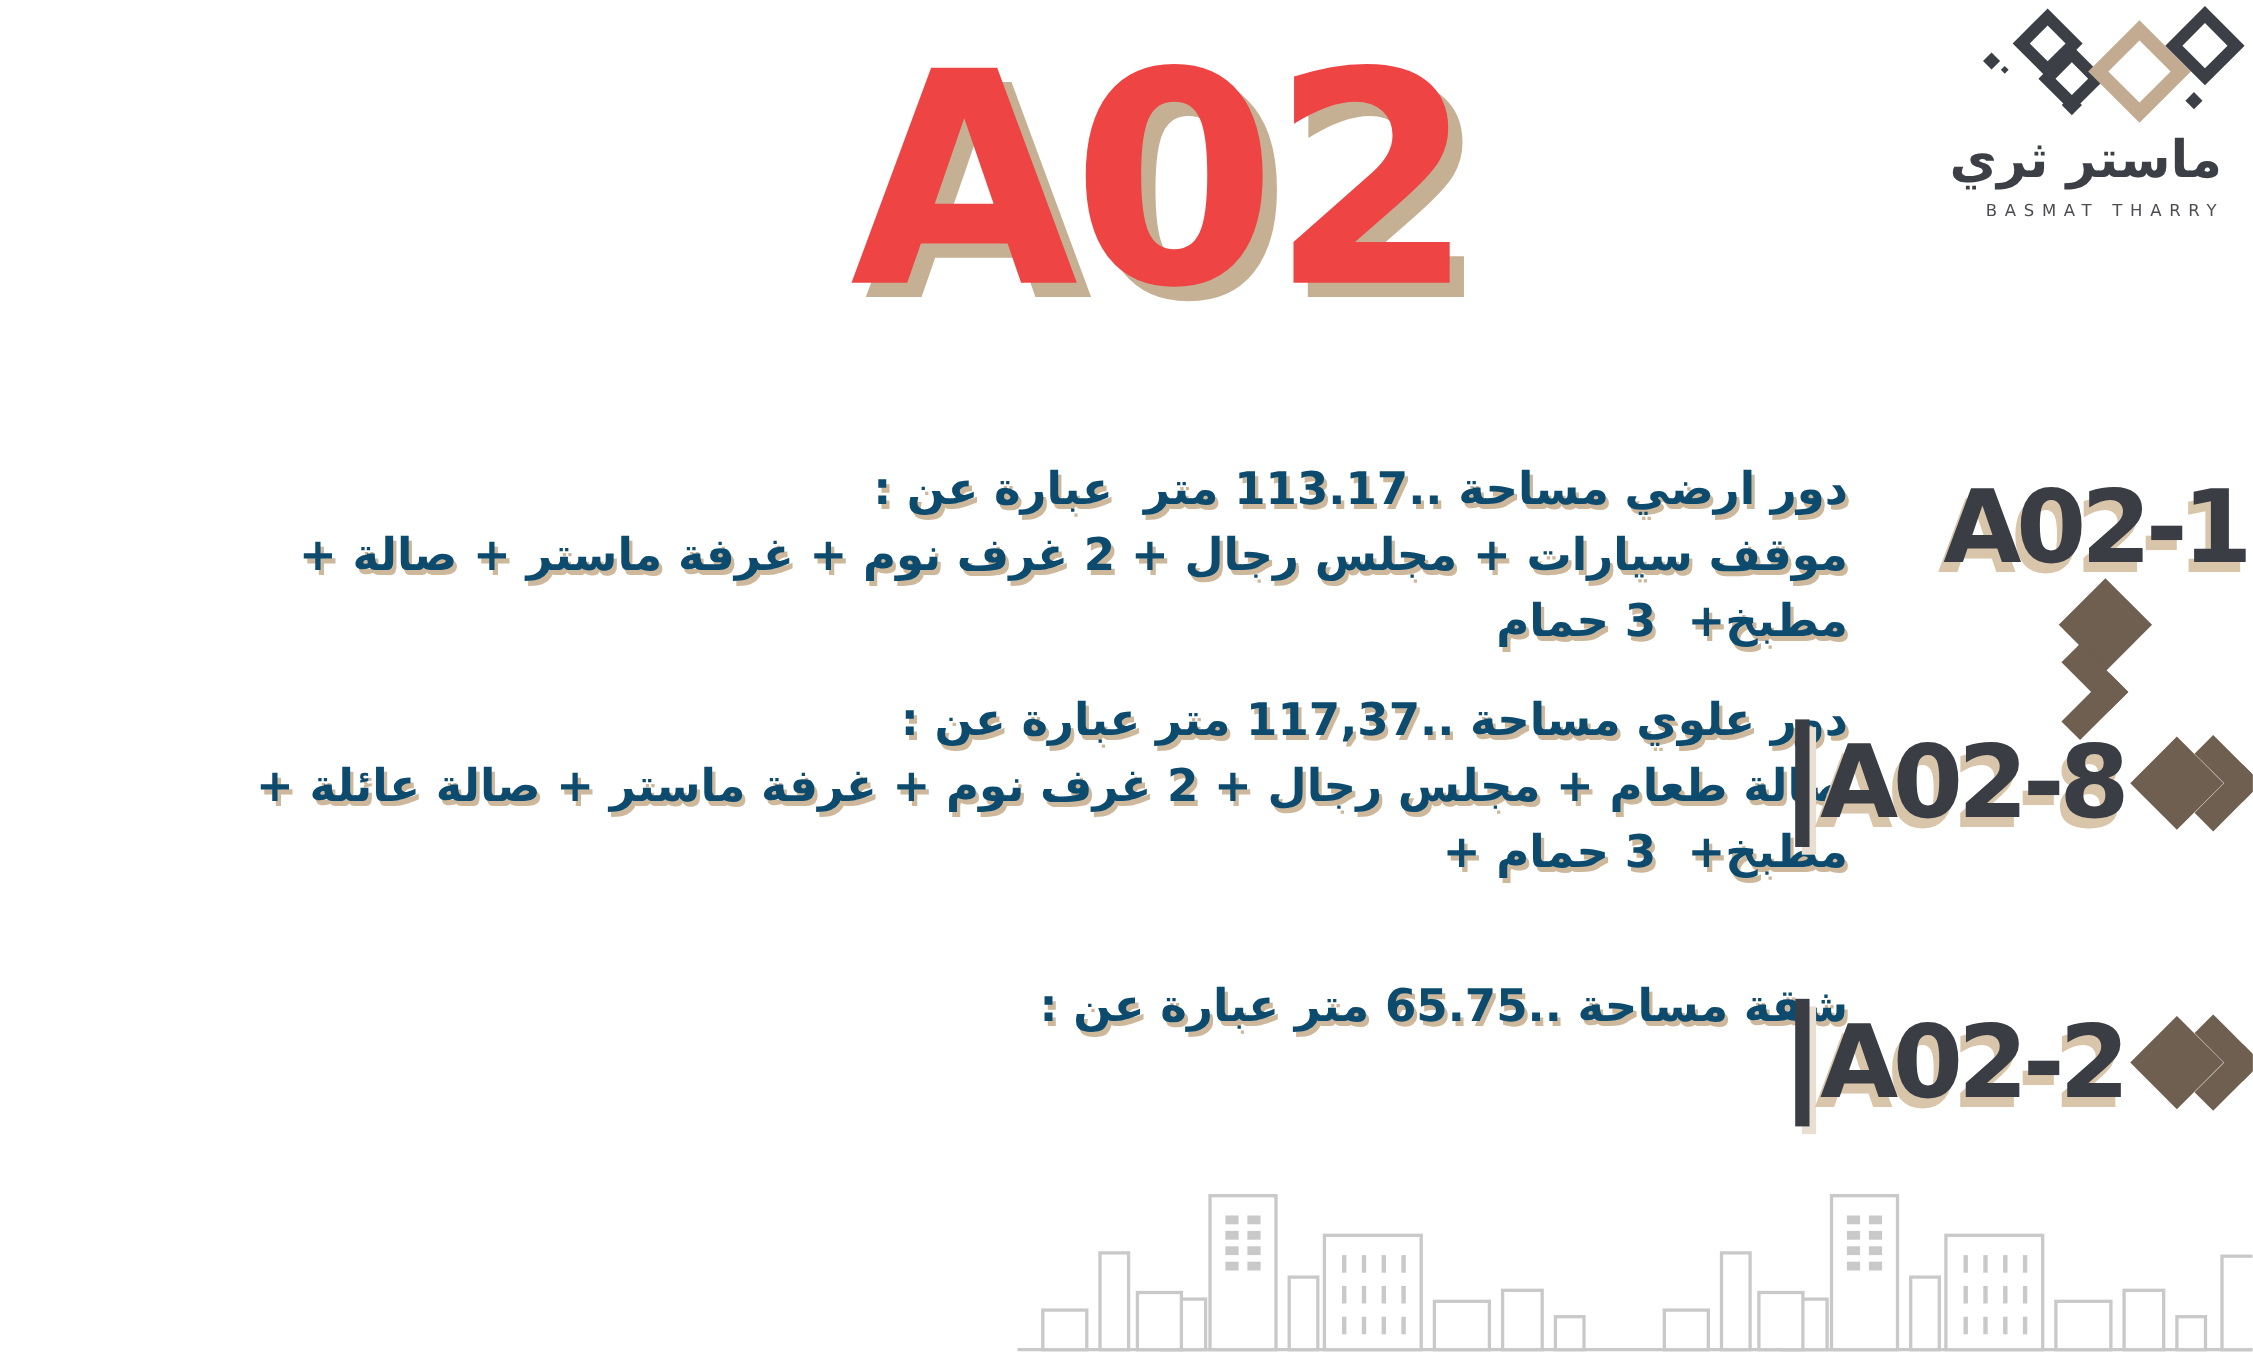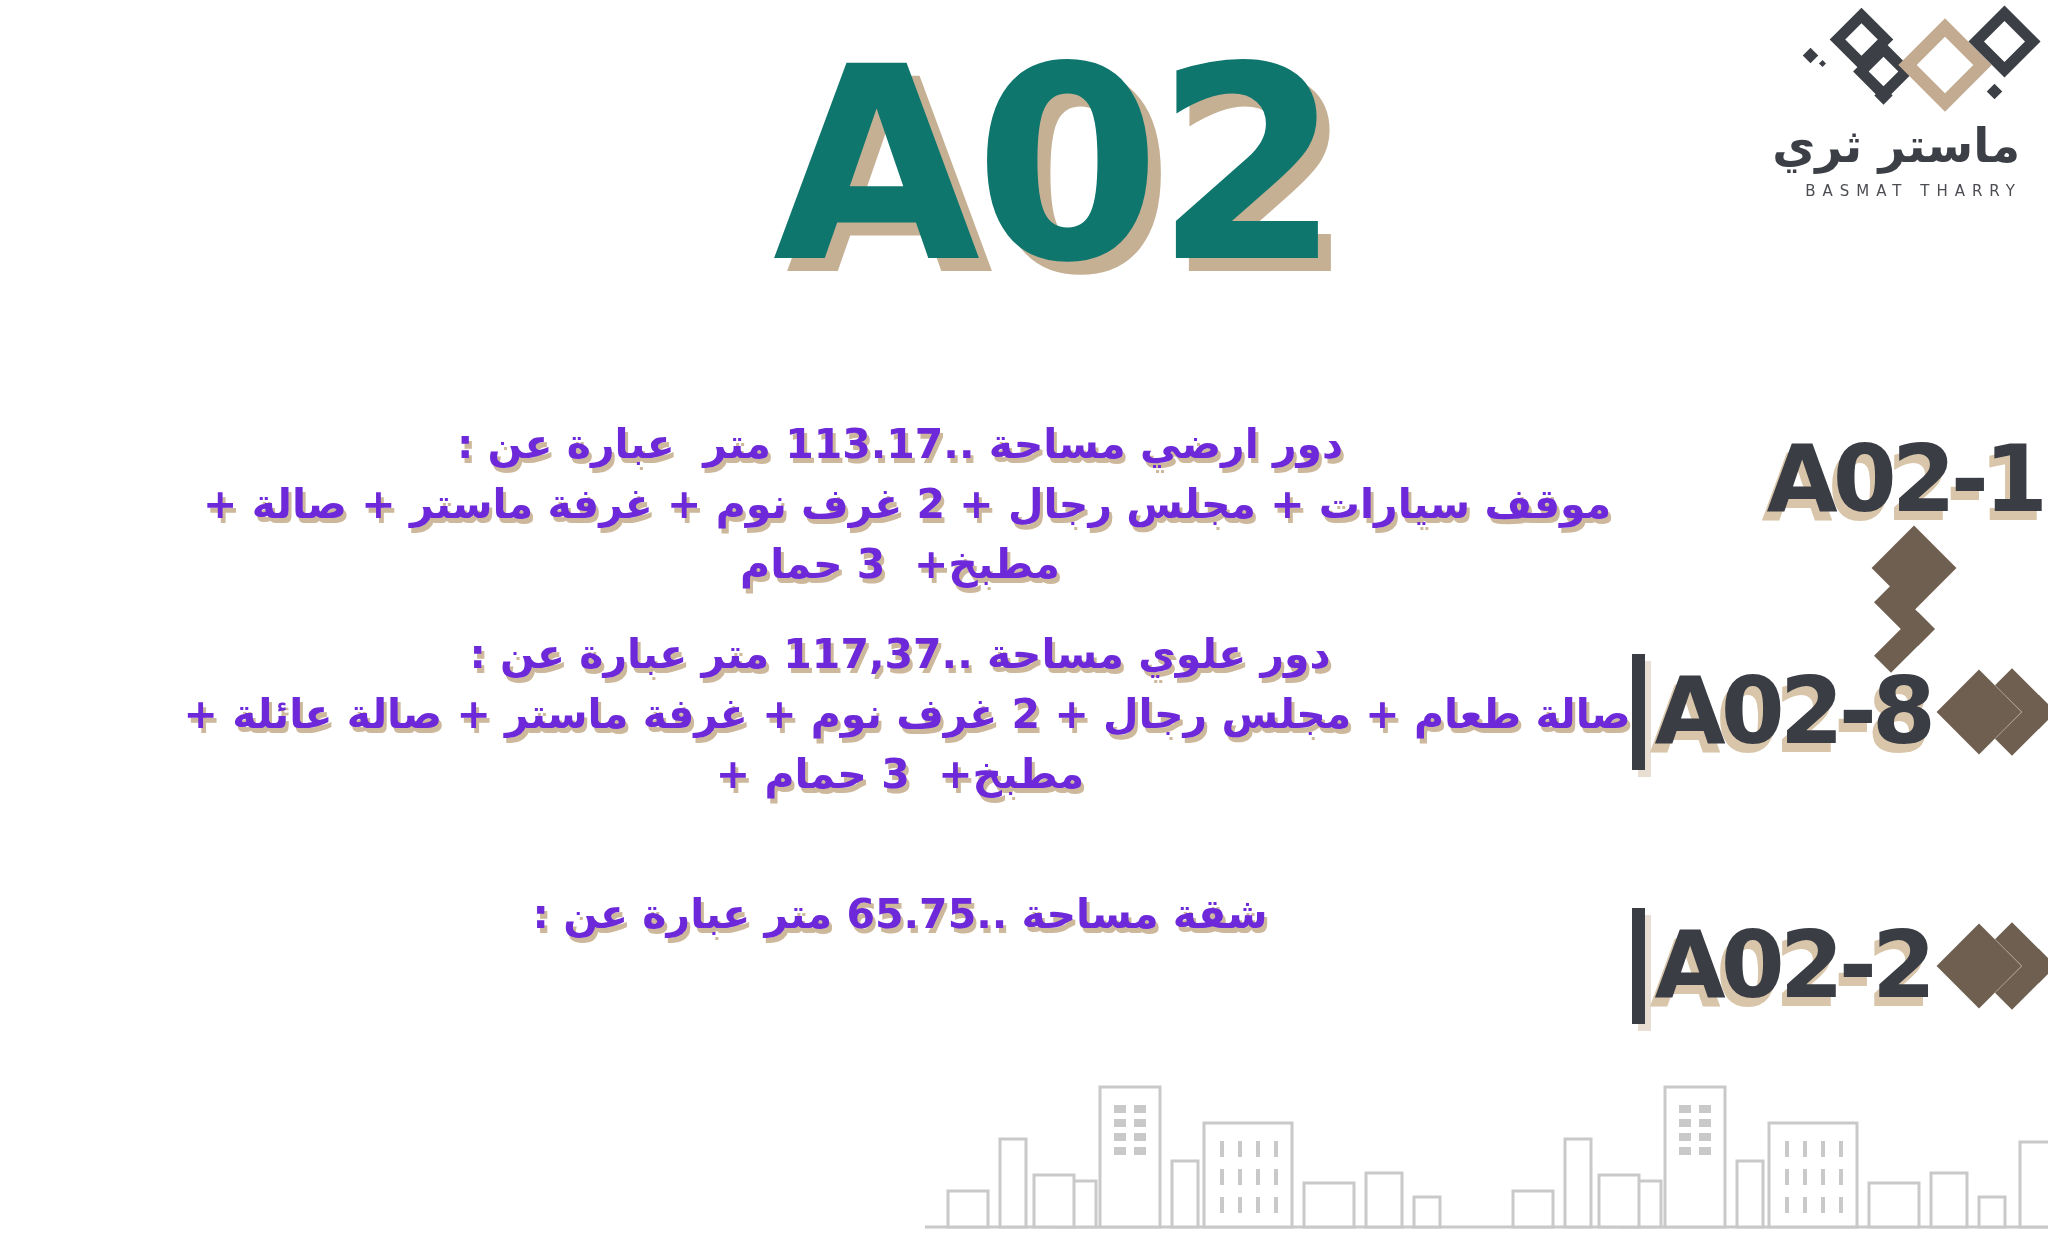--- a/index.html
+++ b/index.html
@@ -4,21 +4,21 @@
 <style>
   html,body{margin:0;padding:0;background:#fff;}
   .page{
     position:relative;width:2048px;height:1235px;background:#ffffff;
     overflow:hidden;font-family:"DejaVu Sans",sans-serif;
   }
   
   .big-title{
     position:absolute;top:18px;left:624px;width:860px;height:300px;
     font-size:268px;line-height:295px;font-weight:bold;text-align:center;
-    color:#0f766e;letter-spacing:-6px;
+    color:#ef4444;letter-spacing:-6px;
     text-shadow:13px 13px 0 #c5b094;
     white-space:nowrap;
   }
   
   .logo{position:absolute;left:1798px;top:0;width:250px;height:215px;}
   .logo-mark{position:absolute;left:0;top:0;width:250px;height:120px;}
   .dia{position:absolute;transform:rotate(45deg);box-sizing:border-box;}
   .dia.o{background:transparent;border-style:solid;border-color:#3c4046;}
   .dia.o.tan{border-color:#c2ab90;}
   .dia.s{background:#3c4046;}
@@ -29,21 +29,21 @@
   }
   .logo-en{
     position:absolute;right:26px;top:182px;width:224px;
     font-size:15px;color:#4b4d52;text-align:right;
     letter-spacing:7px;white-space:nowrap;
   }
   
   .section{position:absolute;left:0;width:2048px;}
   .desc{
     position:absolute;left:120px;width:1560px;direction:rtl;
-    text-align:center;color:#6d28d9;font-weight:bold;font-size:41px;
+    color:#0c4a6e;font-weight:bold;font-size:41px;
     line-height:60px;text-shadow:3px 5px 0 #cdb89c;
   }
   .label{
     position:absolute;right:5px;top:0;display:flex;direction:ltr;
     align-items:center;height:120px;
   }
   .label-bar{
     width:13px;height:116px;background:#3a3d44;margin-right:10px;
     box-shadow:6px 7px 0 #e8dfd2;
   }

